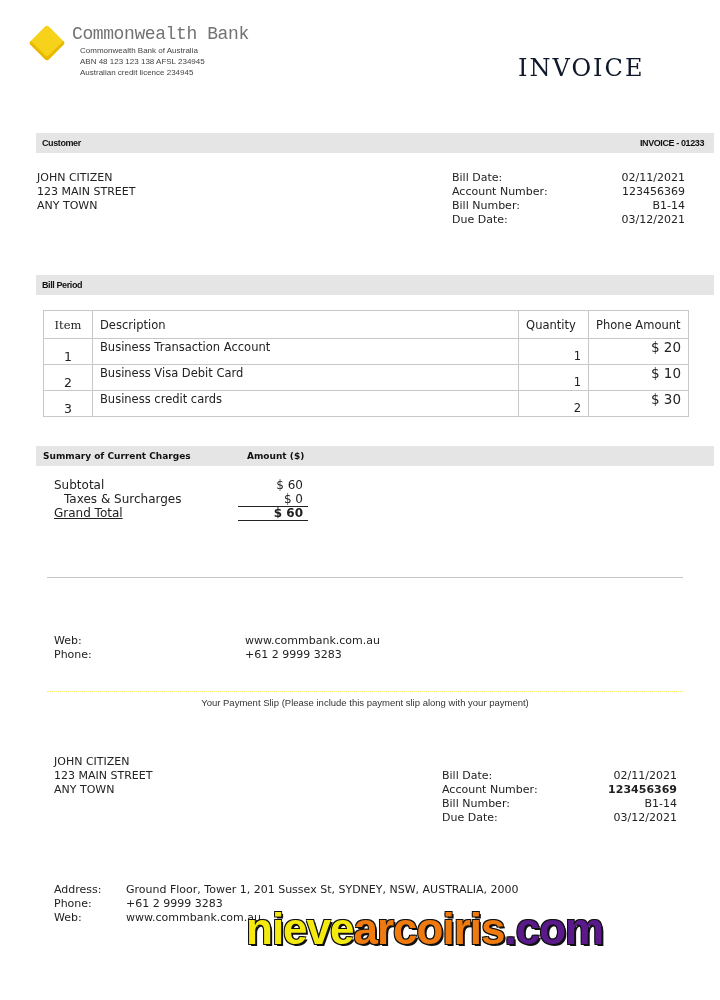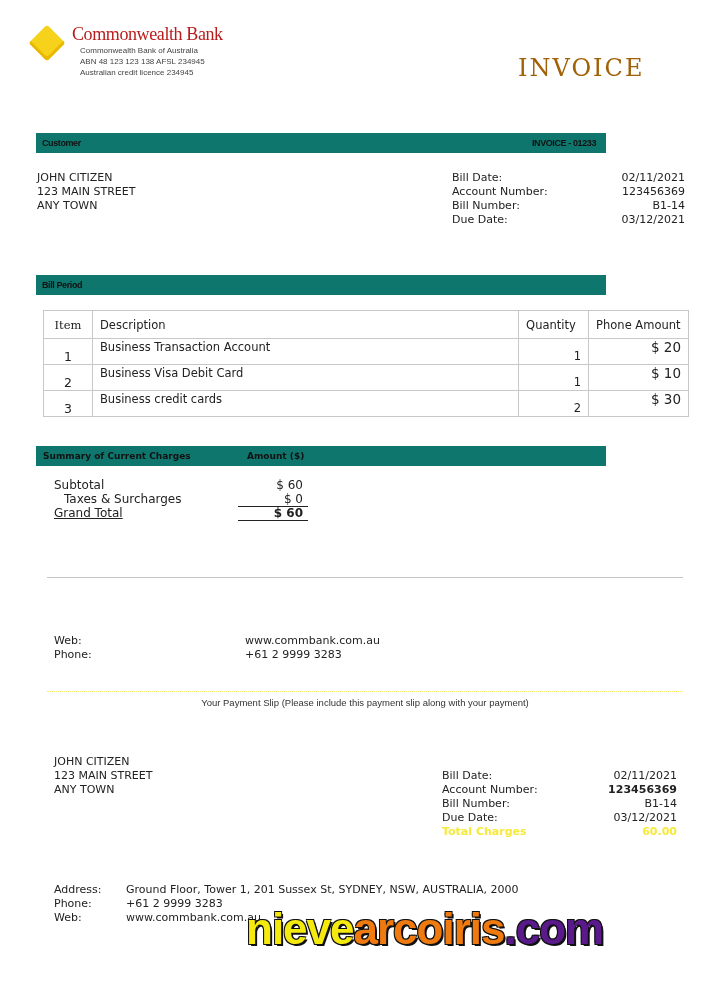--- a/index.html
+++ b/index.html
@@ -2,26 +2,26 @@
 <html><head>
   <meta charset="utf-8">
   <style>
     * { box-sizing: border-box; margin: 0; padding: 0; }
     html, body { width: 720px; height: 1000px; background: #ffffff; overflow: hidden; }
     body { position: relative; font-family: "DejaVu Sans", sans-serif; color: #222; }
     .abs { position: absolute; }
 
     
     .logo-diamond { left: 34px; top: 30px; width: 26px; height: 26px; background: #f7d21a; transform: rotate(45deg); border-radius: 3px; box-shadow: inset -3px -3px 0 #e9b800; }
-    .brand-name { left: 72px; top: 24px; font-family: Liberation Serif, serif; font-size: 18px; color: #b91c1c; letter-spacing: -0.4px; }
+    .brand-name { left: 72px; top: 24px; font-family: Liberation Mono, monospace; font-size: 18px; color: #737373; letter-spacing: -0.4px; }
     .brand-line { left: 73px; font-family: "Liberation Sans", sans-serif; font-size: 8px; color: #444; margin-left: 7px; }
-    .invoice-title { left: 518px; top: 54px; font-family: "DejaVu Serif", serif; font-size: 24px; color: #a16207; letter-spacing: 2px; }
+    .invoice-title { left: 518px; top: 54px; font-family: "DejaVu Serif", serif; font-size: 24px; color: #0f172a; letter-spacing: 2px; }
 
     
-    .bar { background: #0f766e; height: 20px; left: 36px; width: 570px; font-family: "Liberation Sans", sans-serif; font-weight: bold; font-size: 9px; color: #111; letter-spacing: -0.4px; }
+    .bar { background: #e5e5e5; height: 20px; left: 36px; width: 678px; font-family: "Liberation Sans", sans-serif; font-weight: bold; font-size: 9px; color: #111; letter-spacing: -0.4px; }
     .bar span { position: absolute; top: 5px; }
 
     .mono { font-family: "DejaVu Sans", sans-serif; font-size: 11px; line-height: 14px; color: #222; }
     .right { text-align: right; }
 
     
     table.items { position: absolute; left: 43px; top: 310px; width: 646px; border-collapse: collapse; font-family: "DejaVu Sans", sans-serif; font-size: 11.5px; color: #222; }
     table.items td, table.items th { border: 1px solid #c8c8c8; }
     table.items th { font-weight: normal; height: 28px; padding: 0 7px; text-align: left; }
     table.items th.c-item { text-align: center; font-family: "DejaVu Serif", serif; }
@@ -166,24 +166,20 @@
     <span style="font-weight:bold;">123456369</span>
   </div>
   <div style="display:flex; justify-content:space-between;">
     <span>Bill Number:</span>
     <span>B1-14</span>
   </div>
   <div style="display:flex; justify-content:space-between;">
     <span>Due Date:</span>
     <span>03/12/2021</span>
   </div>
-  <div style="display:flex; justify-content:space-between;" class="total-yellow">
-    <span>Total Charges</span>
-    <span>60.00</span>
-  </div>
 </div>
 
 <div class="abs mono" style="left:54px; top:883px;">Address:</div>
 <div class="abs mono" style="left:126px; top:883px;">Ground Floor, Tower 1, 201 Sussex St, SYDNEY, NSW, AUSTRALIA, 2000</div>
 <div class="abs mono" style="left:54px; top:897px;">Phone:</div>
 <div class="abs mono" style="left:126px; top:897px;">+61 2 9999 3283</div>
 <div class="abs mono" style="left:54px; top:911px;">Web:</div>
 <div class="abs mono" style="left:126px; top:911px;">www.commbank.com.au</div>
 
 <div class="abs watermark">

